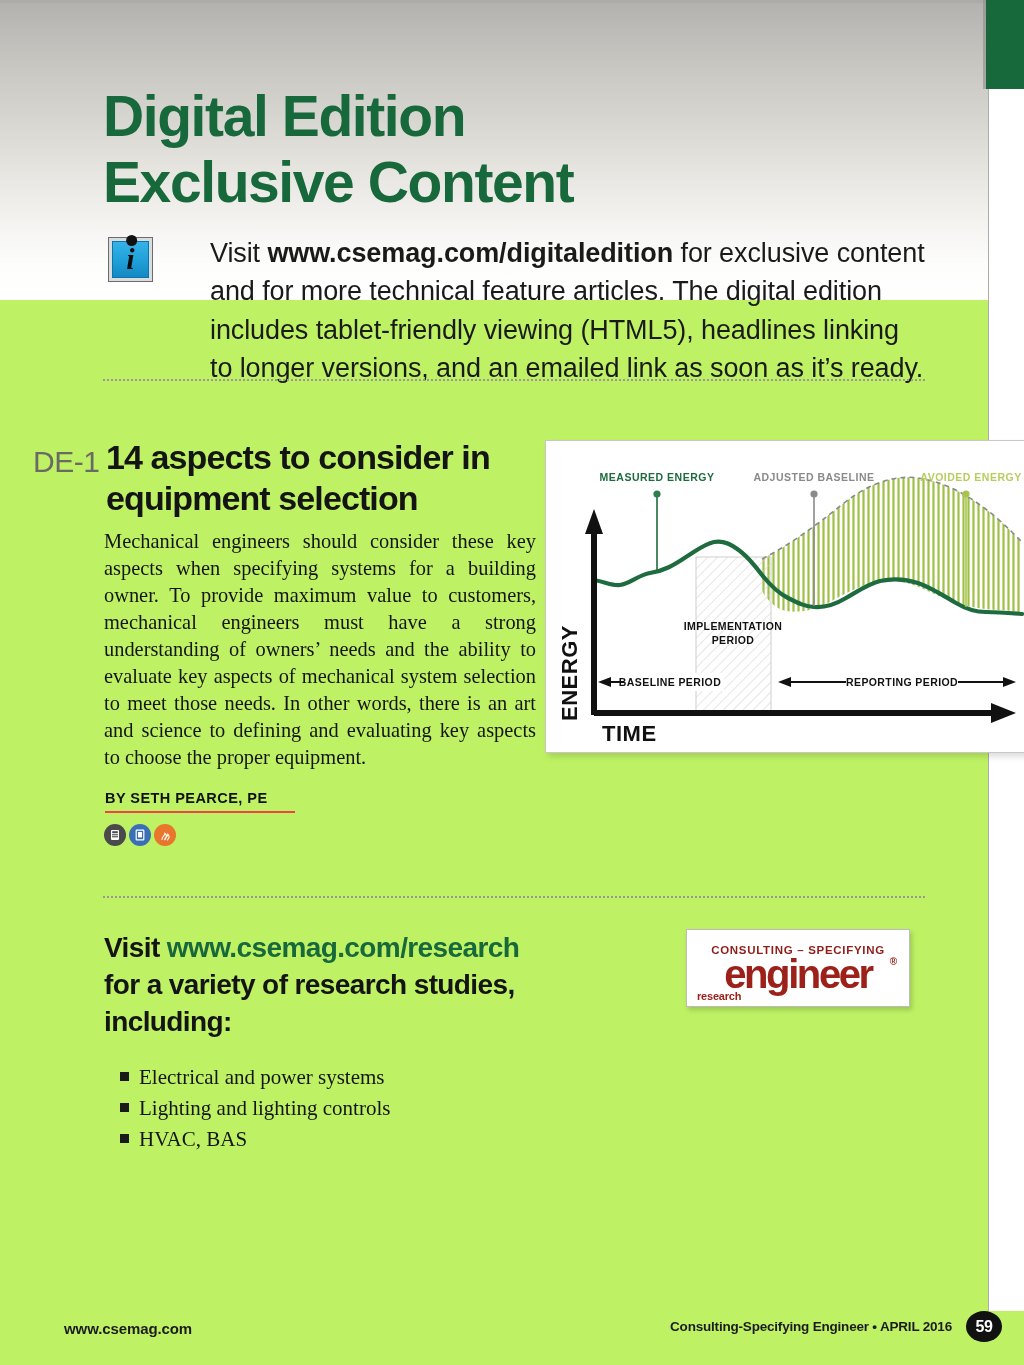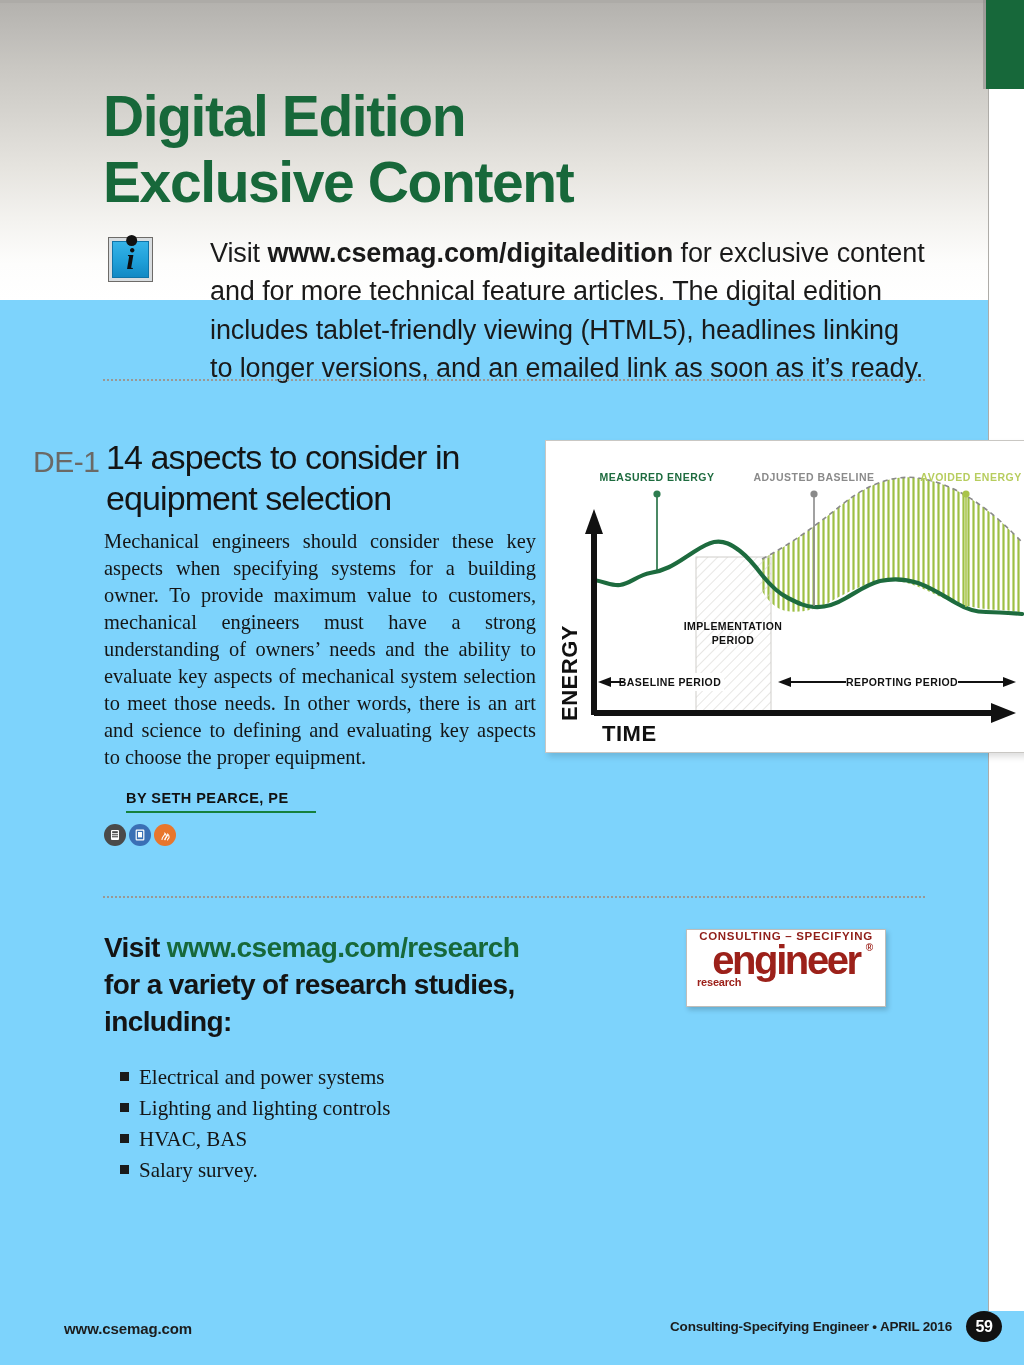--- a/index.html
+++ b/index.html
@@ -11,21 +11,21 @@
     font-family: "Liberation Sans", sans-serif;
     background: #ffffff;
     position: relative;
     overflow: hidden;
   }
 
   
   #page {
     position: absolute;
     inset: 0;
-    background: #7dd3fc;
+    background: #bef264;
   }
   #top-gradient {
     position: absolute;
     left: 0; top: 0;
     width: 1024px; height: 300px;
     background: linear-gradient(to bottom,
        #b3b1ad 0%, #bdbbb7 10%, #c9c7c2 22%,
        #d6d4cf 38%, #e6e4df 56%, #f4f3f0 74%,
        #fdfdfc 88%, #ffffff 100%);
   }
@@ -142,21 +142,21 @@
     font-size: 30px;
     font-weight: 500;
     color: #6b6965;
     letter-spacing: -.5px;
   }
   #headline {
     position: absolute;
     left: 106px; top: 437px;
     width: 440px;
     font-size: 34px;
-    font-weight: normal;
+    font-weight: bold;
     line-height: 1.22;
     color: #141414;
     letter-spacing: -.9px;
   }
   #article-body {
     position: absolute;
     left: 104px; top: 528px;
     width: 432px;
     font-family: "Liberation Serif", serif;
     font-size: 20.4px;
@@ -166,22 +166,21 @@
   }
   #byline {
     position: absolute;
     left: 105px; top: 790px;
     width: 190px;
     font-size: 14.5px;
     font-weight: bold;
     letter-spacing: .45px;
     color: #111;
     padding-bottom: 5px;
-    border-bottom: 2px solid #15803d;
-    margin-left: 21px;
+    border-bottom: 2px solid #ef4444;
   }
   #cat-icons {
     position: absolute;
     left: 104px; top: 824px;
     display: flex;
     gap: 3px;
   }
   .cat-icon {
     width: 22px; height: 22px;
     border-radius: 50%;
@@ -213,25 +212,25 @@
     font-weight: bold;
     line-height: 1.32;
     color: #141414;
     letter-spacing: -.6px;
   }
   #research-text .green { color: #17683a; }
 
   #logo-box {
     position: absolute;
     left: 686px; top: 929px;
-    width: 200px; height: 78px;
+    width: 224px; height: 78px;
     background: #ffffff;
     border: 1px solid #bfbdb9;
     box-shadow: 2px 3px 5px rgba(0,0,0,.18);
-    padding: 0 10px 5px 10px;
+    padding: 14px 10px 5px 10px;
   }
   #logo-kicker {
     font-size: 11.5px;
     font-weight: bold;
     letter-spacing: .7px;
     color: #8f1d18;
     text-align: center;
   }
   #logo-word {
     position: relative;
@@ -485,23 +484,19 @@
         <span>Electrical and power systems</span>
       </li>
     <li>
         <span class="sq"></span>
         <span>Lighting and lighting controls</span>
       </li>
     <li>
         <span class="sq"></span>
         <span>HVAC, BAS</span>
       </li>
-    <li>
-        <span class="sq"></span>
-        <span>Salary survey.</span>
-      </li>
   </ul>
 
   <div id="footer-left">www.csemag.com</div>
   <div id="footer-right">Consulting-Specifying Engineer • APRIL 2016</div>
   <div id="page-number">59</div>
 
 </div>
 
 </body></html>

